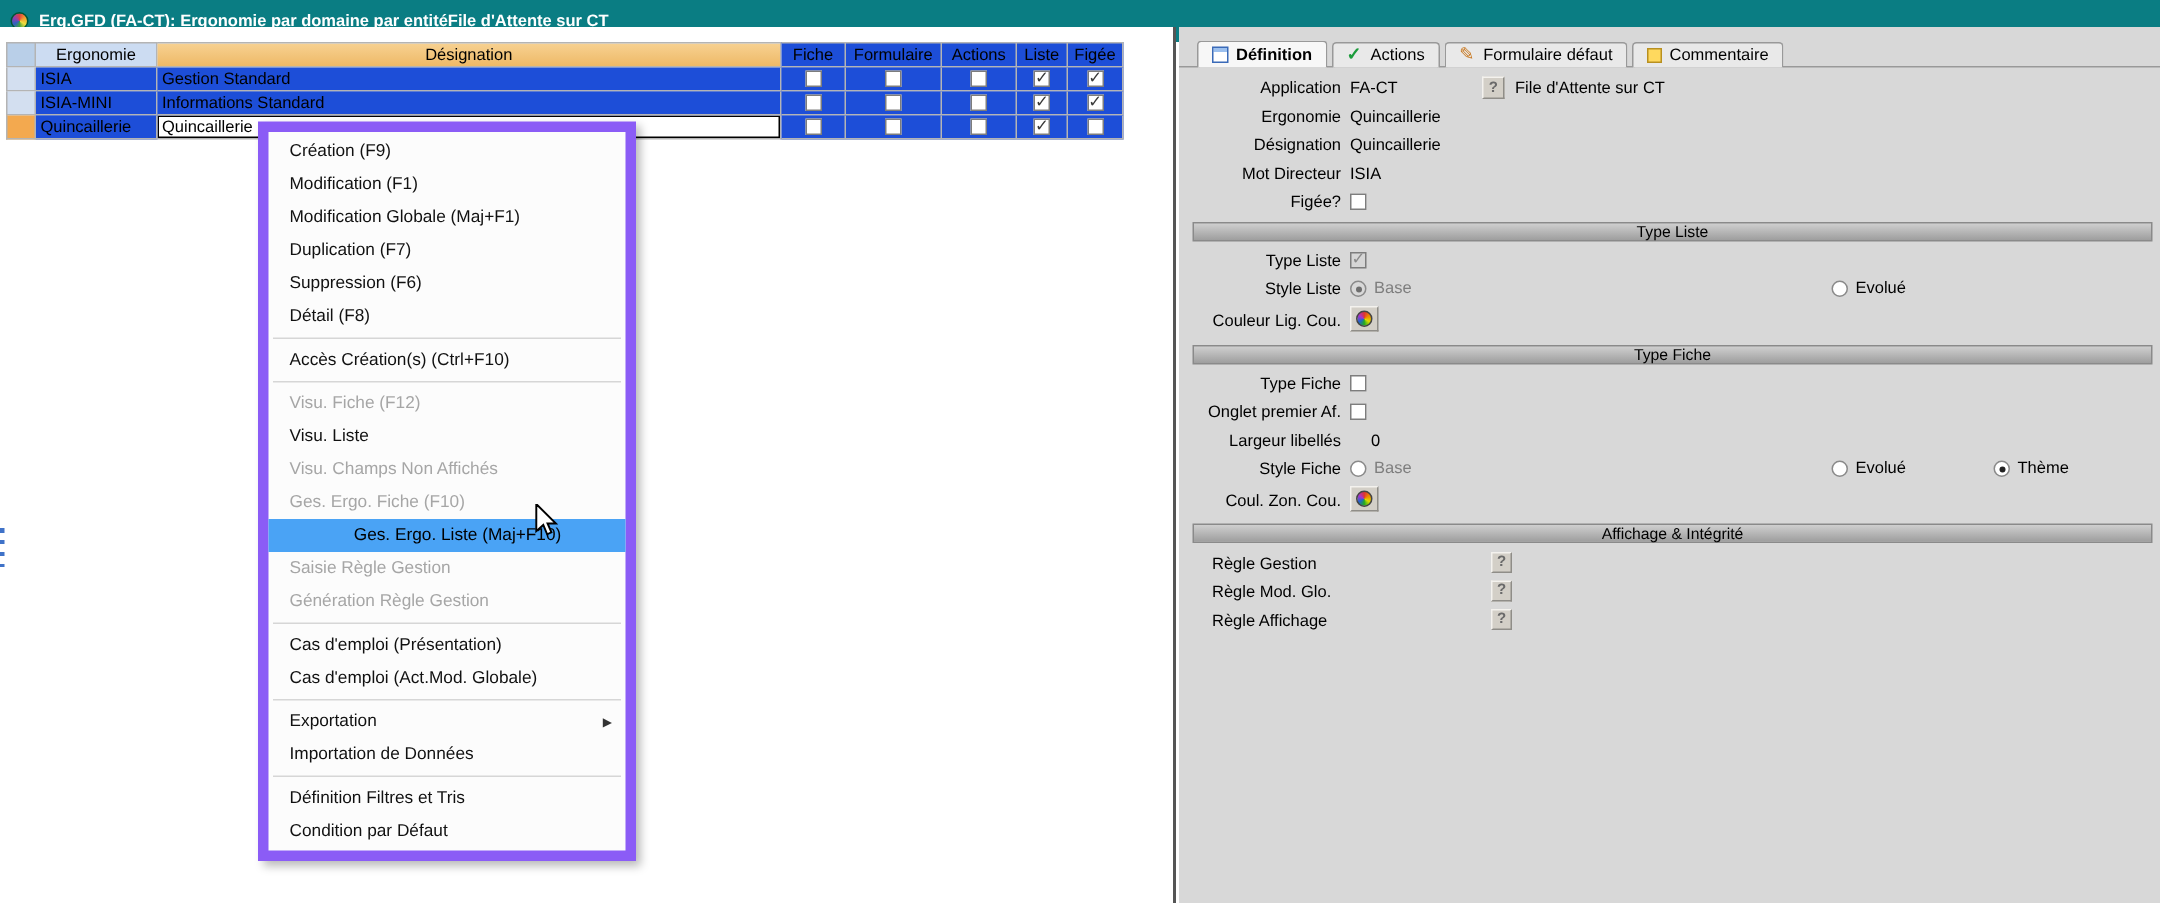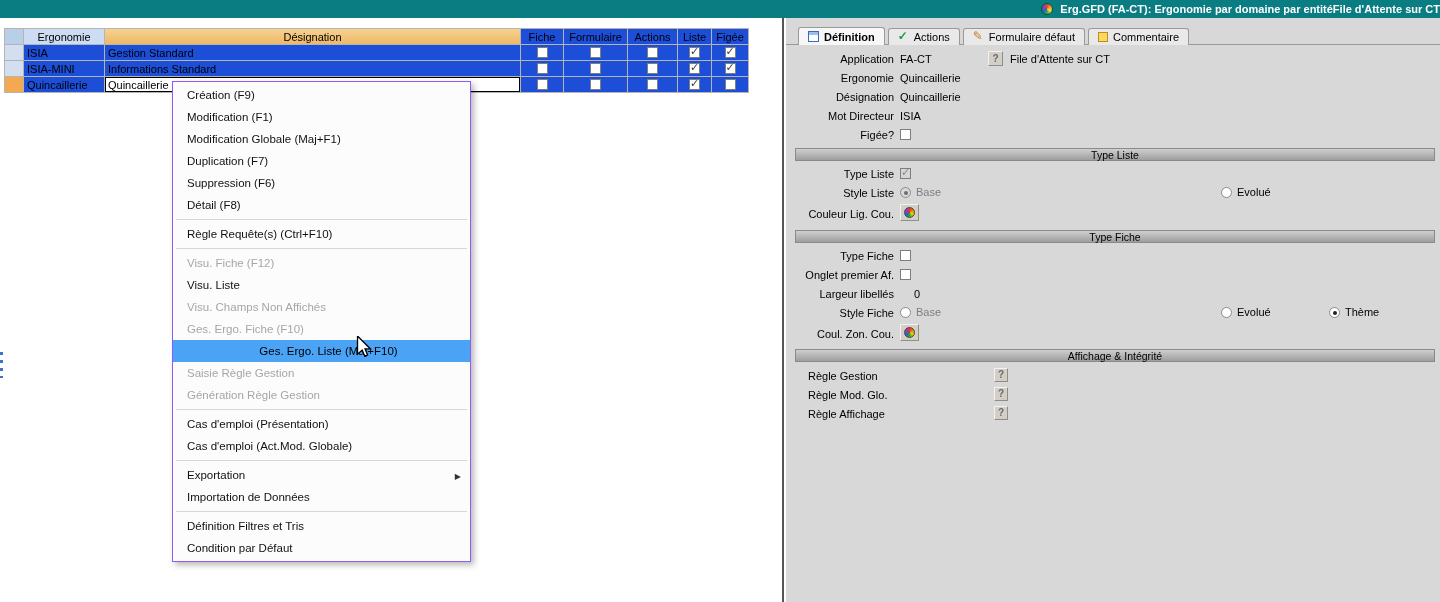--- a/index.html
+++ b/index.html
@@ -1,22 +1,22 @@
 <!DOCTYPE html>
 <html><head>
 <meta charset="utf-8">
 <style>
   * { margin:0; padding:0; box-sizing:border-box; }
   html,body { width:1440px; height:602px; overflow:hidden; }
   body { position:relative; font-family:"Liberation Sans",sans-serif; font-size:11px; color:#000; background:#fff; }
 
   
-  .titlebar { position:absolute; top:0; left:0; width:1440px; height:18px; background:#0a7d83;
+  .titlebar { position:absolute; top:0; left:0; width:1440px; height:28px; background:#0a7d83;
               color:#fff; display:flex; align-items:center; gap:7px; padding-left:7px;
-              font-weight:bold; font-size:11px;justify-content:flex-end; }
+              font-weight:bold; font-size:11px; }
   .app-icon { width:12px; height:12px; border-radius:50%;
               background:conic-gradient(#e04040,#f0a030,#f0e040,#40a040,#3060c0,#9040b0,#e04040);
               border:1px solid #053; flex:0 0 auto; }
 
   
   .left { position:absolute; top:18px; left:0; width:784px; height:584px; background:#fff;
           border-right:2px solid #555; }
   .grid-table { position:absolute; top:10px; left:4px; }
   .trow { display:flex; }
   .cell { border-right:1px solid #b4b4b4; border-bottom:1px solid #b4b4b4; height:16px;
@@ -35,22 +35,22 @@
   .cb { display:inline-block; width:11px; height:11px; border:1px solid #7d7d7d; background:#fff; position:relative; }
   .cb.checked::after { content:"✓"; position:absolute; top:-3px; left:0; font-size:11px; color:#3a3a3a; }
   .cb.dis { background:#d6d6d6; }
   .cb.dis.checked::after { color:#8a8a8a; }
   .cell.editcell { padding:0; }
   .editbox { width:100%; height:15px; border:1px solid #000; background:#fff; font:inherit; padding:0 2px; }
   .dock-handle { position:absolute; left:0; top:334px; width:3px; height:26px;
                  background:repeating-linear-gradient(to bottom,#3f72c8 0 3px,transparent 3px 8px); }
 
   
-  .menu { position:absolute; left:172px; top:81px; width:299px; background:#fcfcfc;
-          border:1px solid #8b5cf6; box-shadow:3px 3px 6px rgba(0,0,0,.28); padding:2px 0; z-index:20; }
+  .menu { position:absolute; left:172px; top:81px; width:252px; background:#fcfcfc;
+          border:7px solid #8b5cf6; box-shadow:3px 3px 6px rgba(0,0,0,.28); padding:2px 0; z-index:20; }
   .mi { height:22px; line-height:22px; padding-left:14px; font-size:11.5px; color:#111; position:relative; }
   .mi.disabled { color:#a6a6a6; }
   .mi.highlighted { background:#4aa3f5; color:#000;text-align:center; }
   .msep { border-top:1px solid #d6d6d6; margin:3px 3px; }
   .subarrow { position:absolute; right:9px; top:0; }
   .subarrow::after { content:"▶"; font-size:8px; color:#333; }
   .cursor { position:absolute; left:356px; top:336px; z-index:30; }
 
   
   .panel { position:absolute; top:18px; left:786px; width:654px; height:584px; background:#d8d8d8; }
@@ -180,21 +180,21 @@
 </div>
 
 <div class="menu">
   <div class="mi">Création (F9)</div>
   <div class="mi">Modification (F1)</div>
   <div class="mi">Modification Globale (Maj+F1)</div>
   <div class="mi">Duplication (F7)</div>
   <div class="mi">Suppression (F6)</div>
   <div class="mi">Détail (F8)</div>
   <div class="msep"></div>
-  <div class="mi">Règle Requête(s) (Ctrl+F10)</div>
+  <div class="mi">Accès Création(s) (Ctrl+F10)</div>
   <div class="msep"></div>
   <div class="mi disabled">Visu. Fiche (F12)</div>
   <div class="mi">Visu. Liste</div>
   <div class="mi disabled">Visu. Champs Non Affichés</div>
   <div class="mi disabled">Ges. Ergo. Fiche (F10)</div>
   <div class="mi highlighted">Ges. Ergo. Liste (Maj+F10)</div>
   <div class="mi disabled">Saisie Règle Gestion</div>
   <div class="mi disabled">Génération Règle Gestion</div>
   <div class="msep"></div>
   <div class="mi">Cas d'emploi (Présentation)</div>

